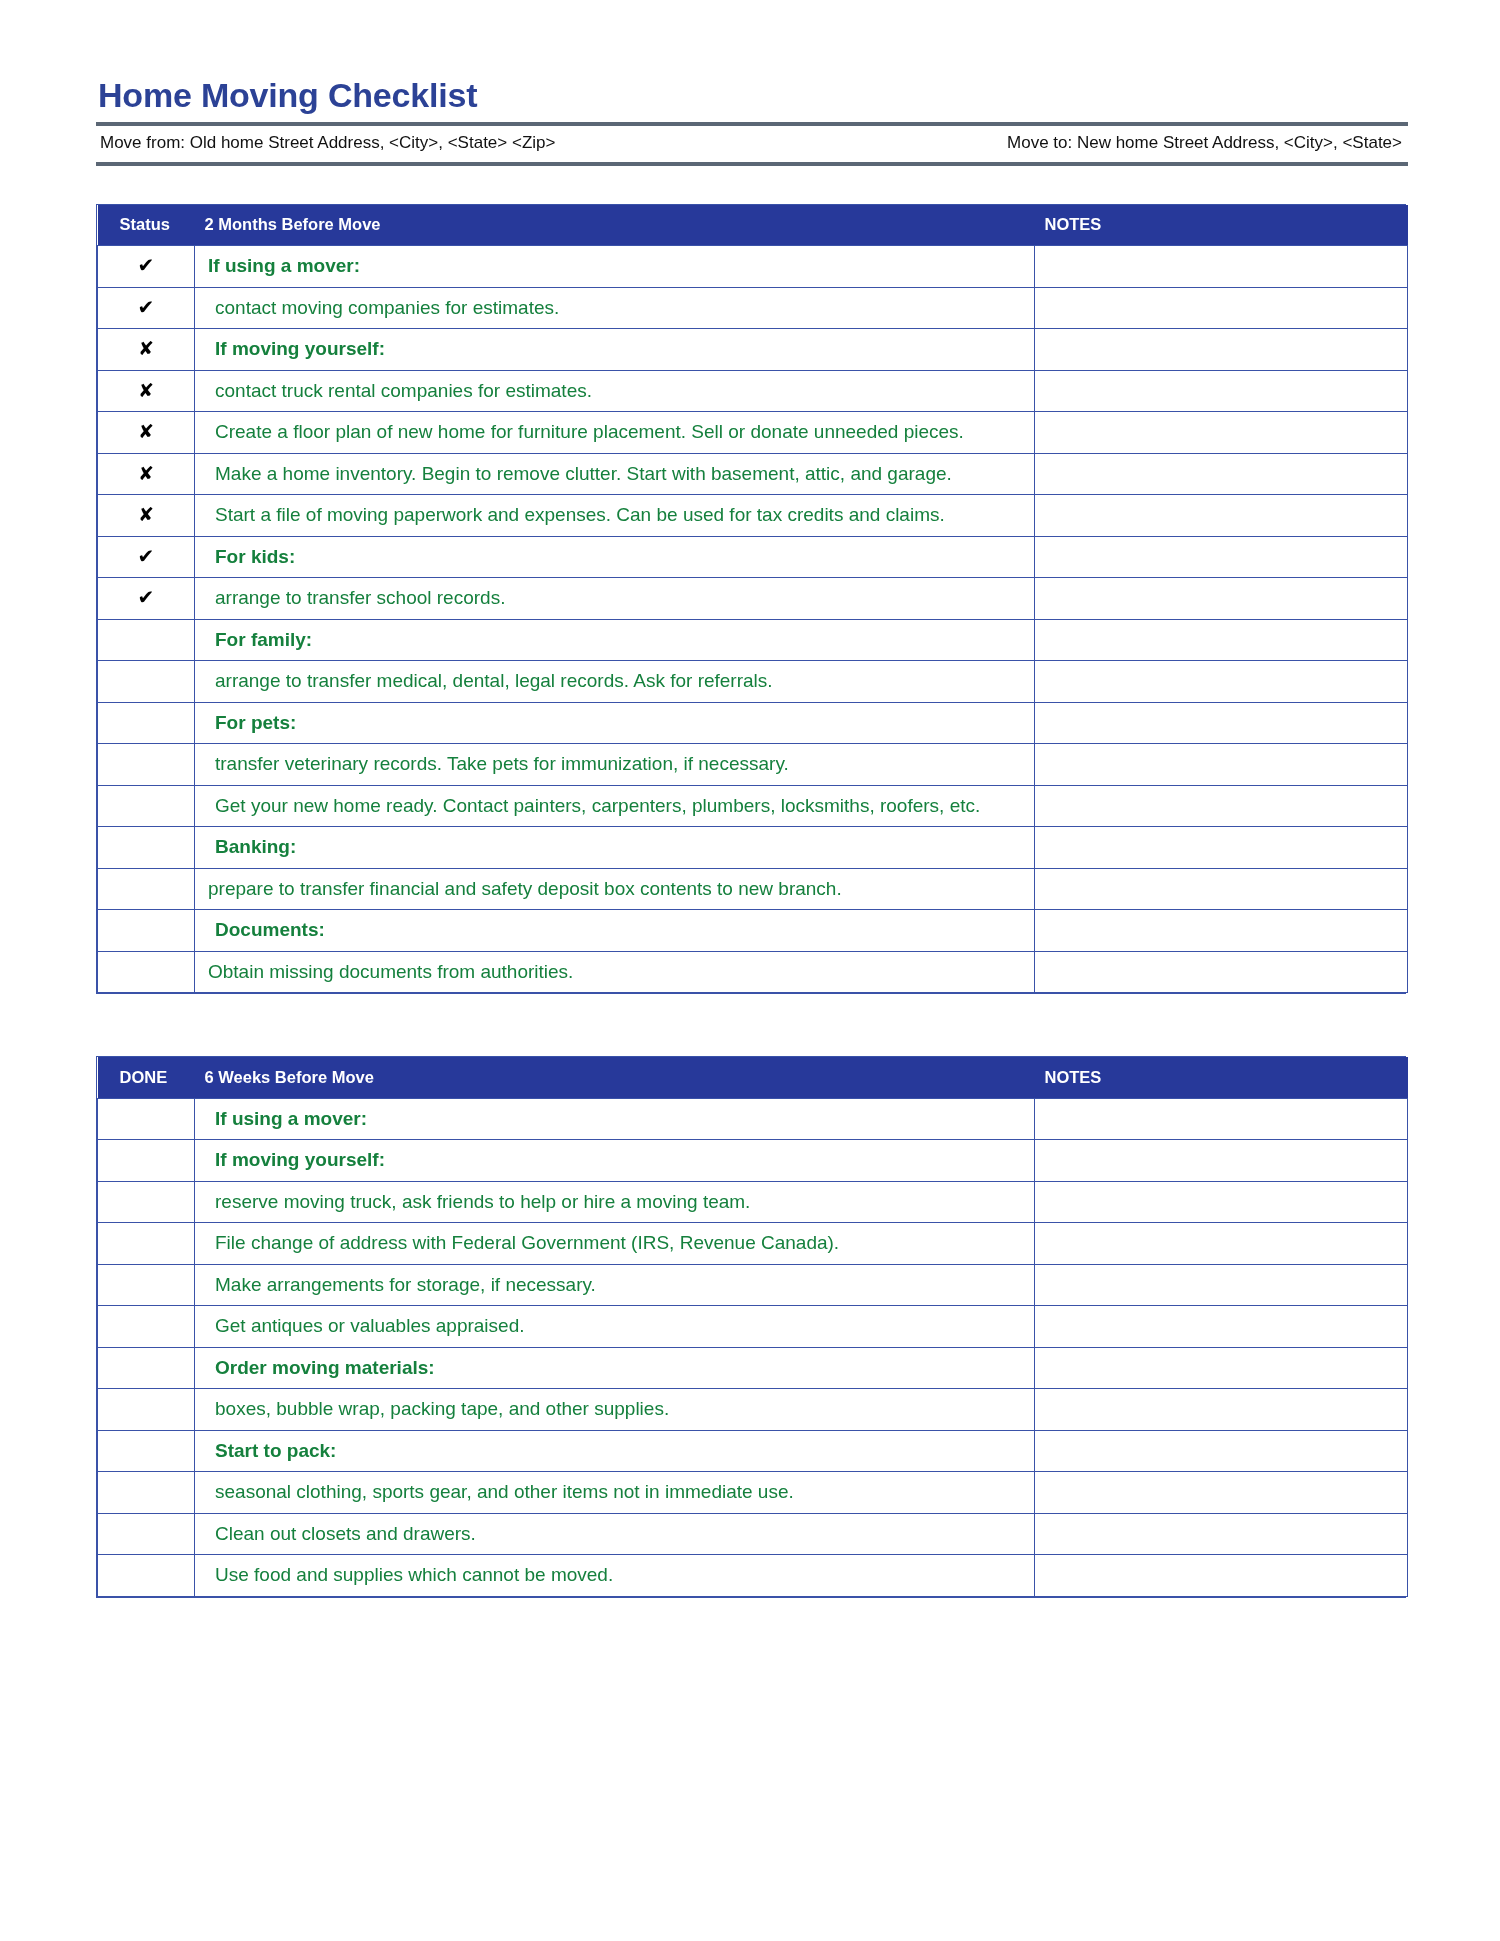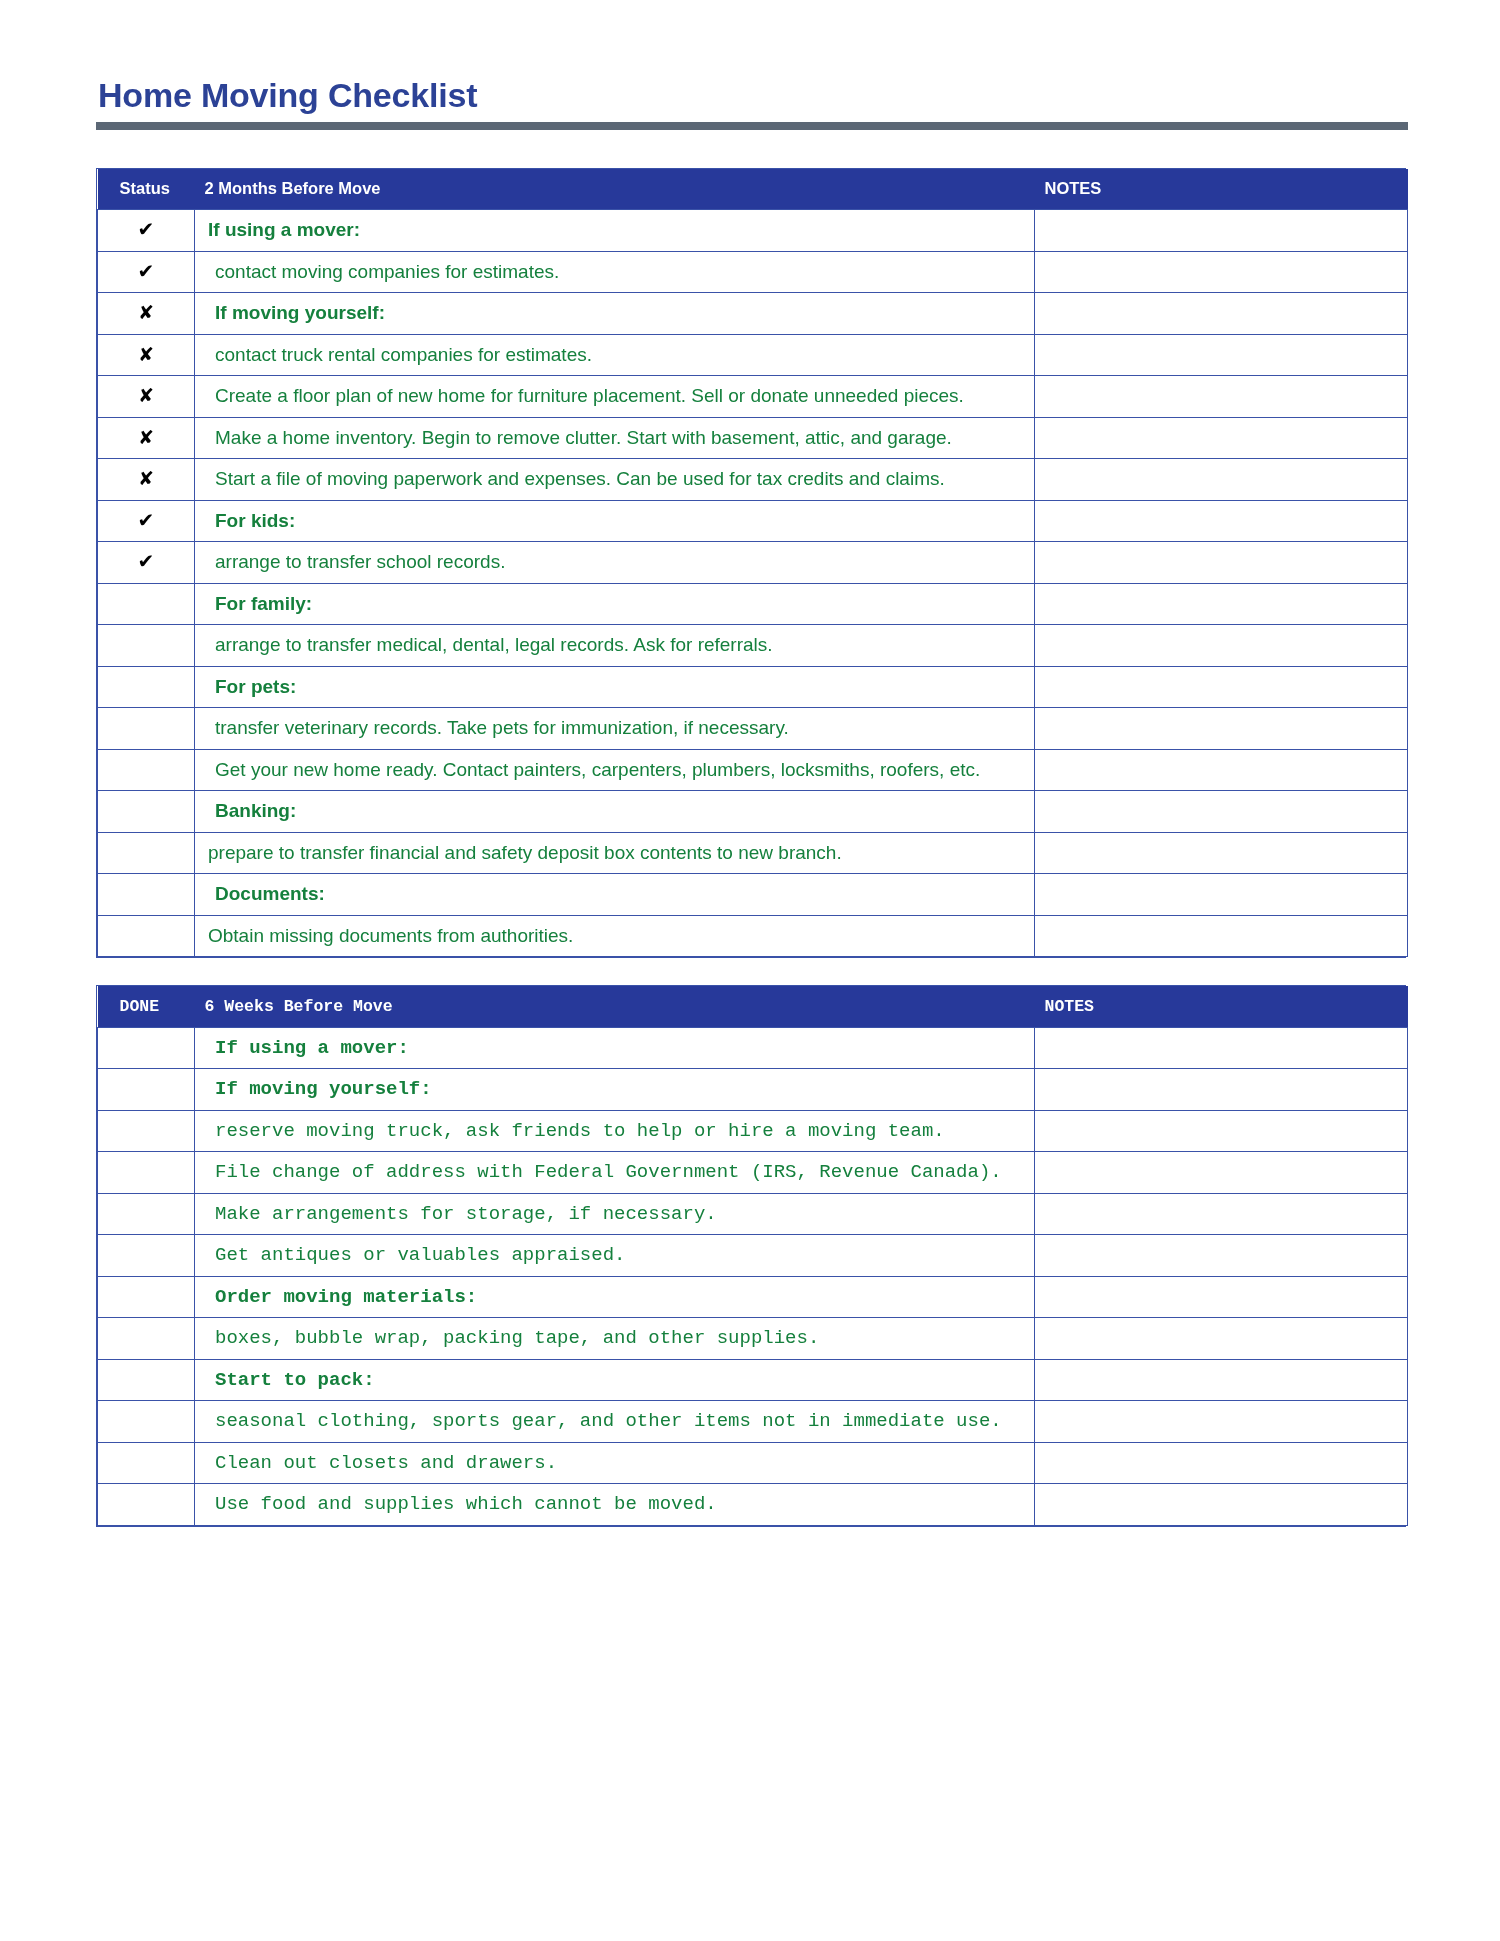--- a/index.html
+++ b/index.html
@@ -51,21 +51,21 @@
     white-space: nowrap;
   }
 
   
   .table-block {
     width: 1310px;
     margin-top: 38px;
     border: 1.6px solid #3a52a8;
     border-collapse: collapse;
   }
-  .table-block.second { margin-top: 27px; font-family: Liberation Mono, monospace; }
+  .table-block.second { margin-top: 62px; }
 
   table {
     border-collapse: collapse;
     width: 100%;
     table-layout: fixed;
   }
 
   col.c-status { width: 97px; }
   col.c-task   { width: 840px; }
   col.c-notes  { width: 373px; }
@@ -119,20 +119,24 @@
 </style>
 </head>
 <body>
 
 <div class="page">
 
   <h1 class="doc-title">Home Moving Checklist</h1>
 
   <div class="rule"></div>
 
+  <div class="address-bar">
+    <span>Move from: Old home Street Address, &lt;City&gt;, &lt;State&gt; &lt;Zip&gt;</span>
+    <span>Move to: New home Street Address, &lt;City&gt;, &lt;State&gt;</span>
+  </div>
 
   <div class="rule"></div>
 
   <div class="table-block">
     <table>
       <colgroup>
         <col class="c-status">
           <col class="c-task">
           <col class="c-notes">
       </colgroup>

